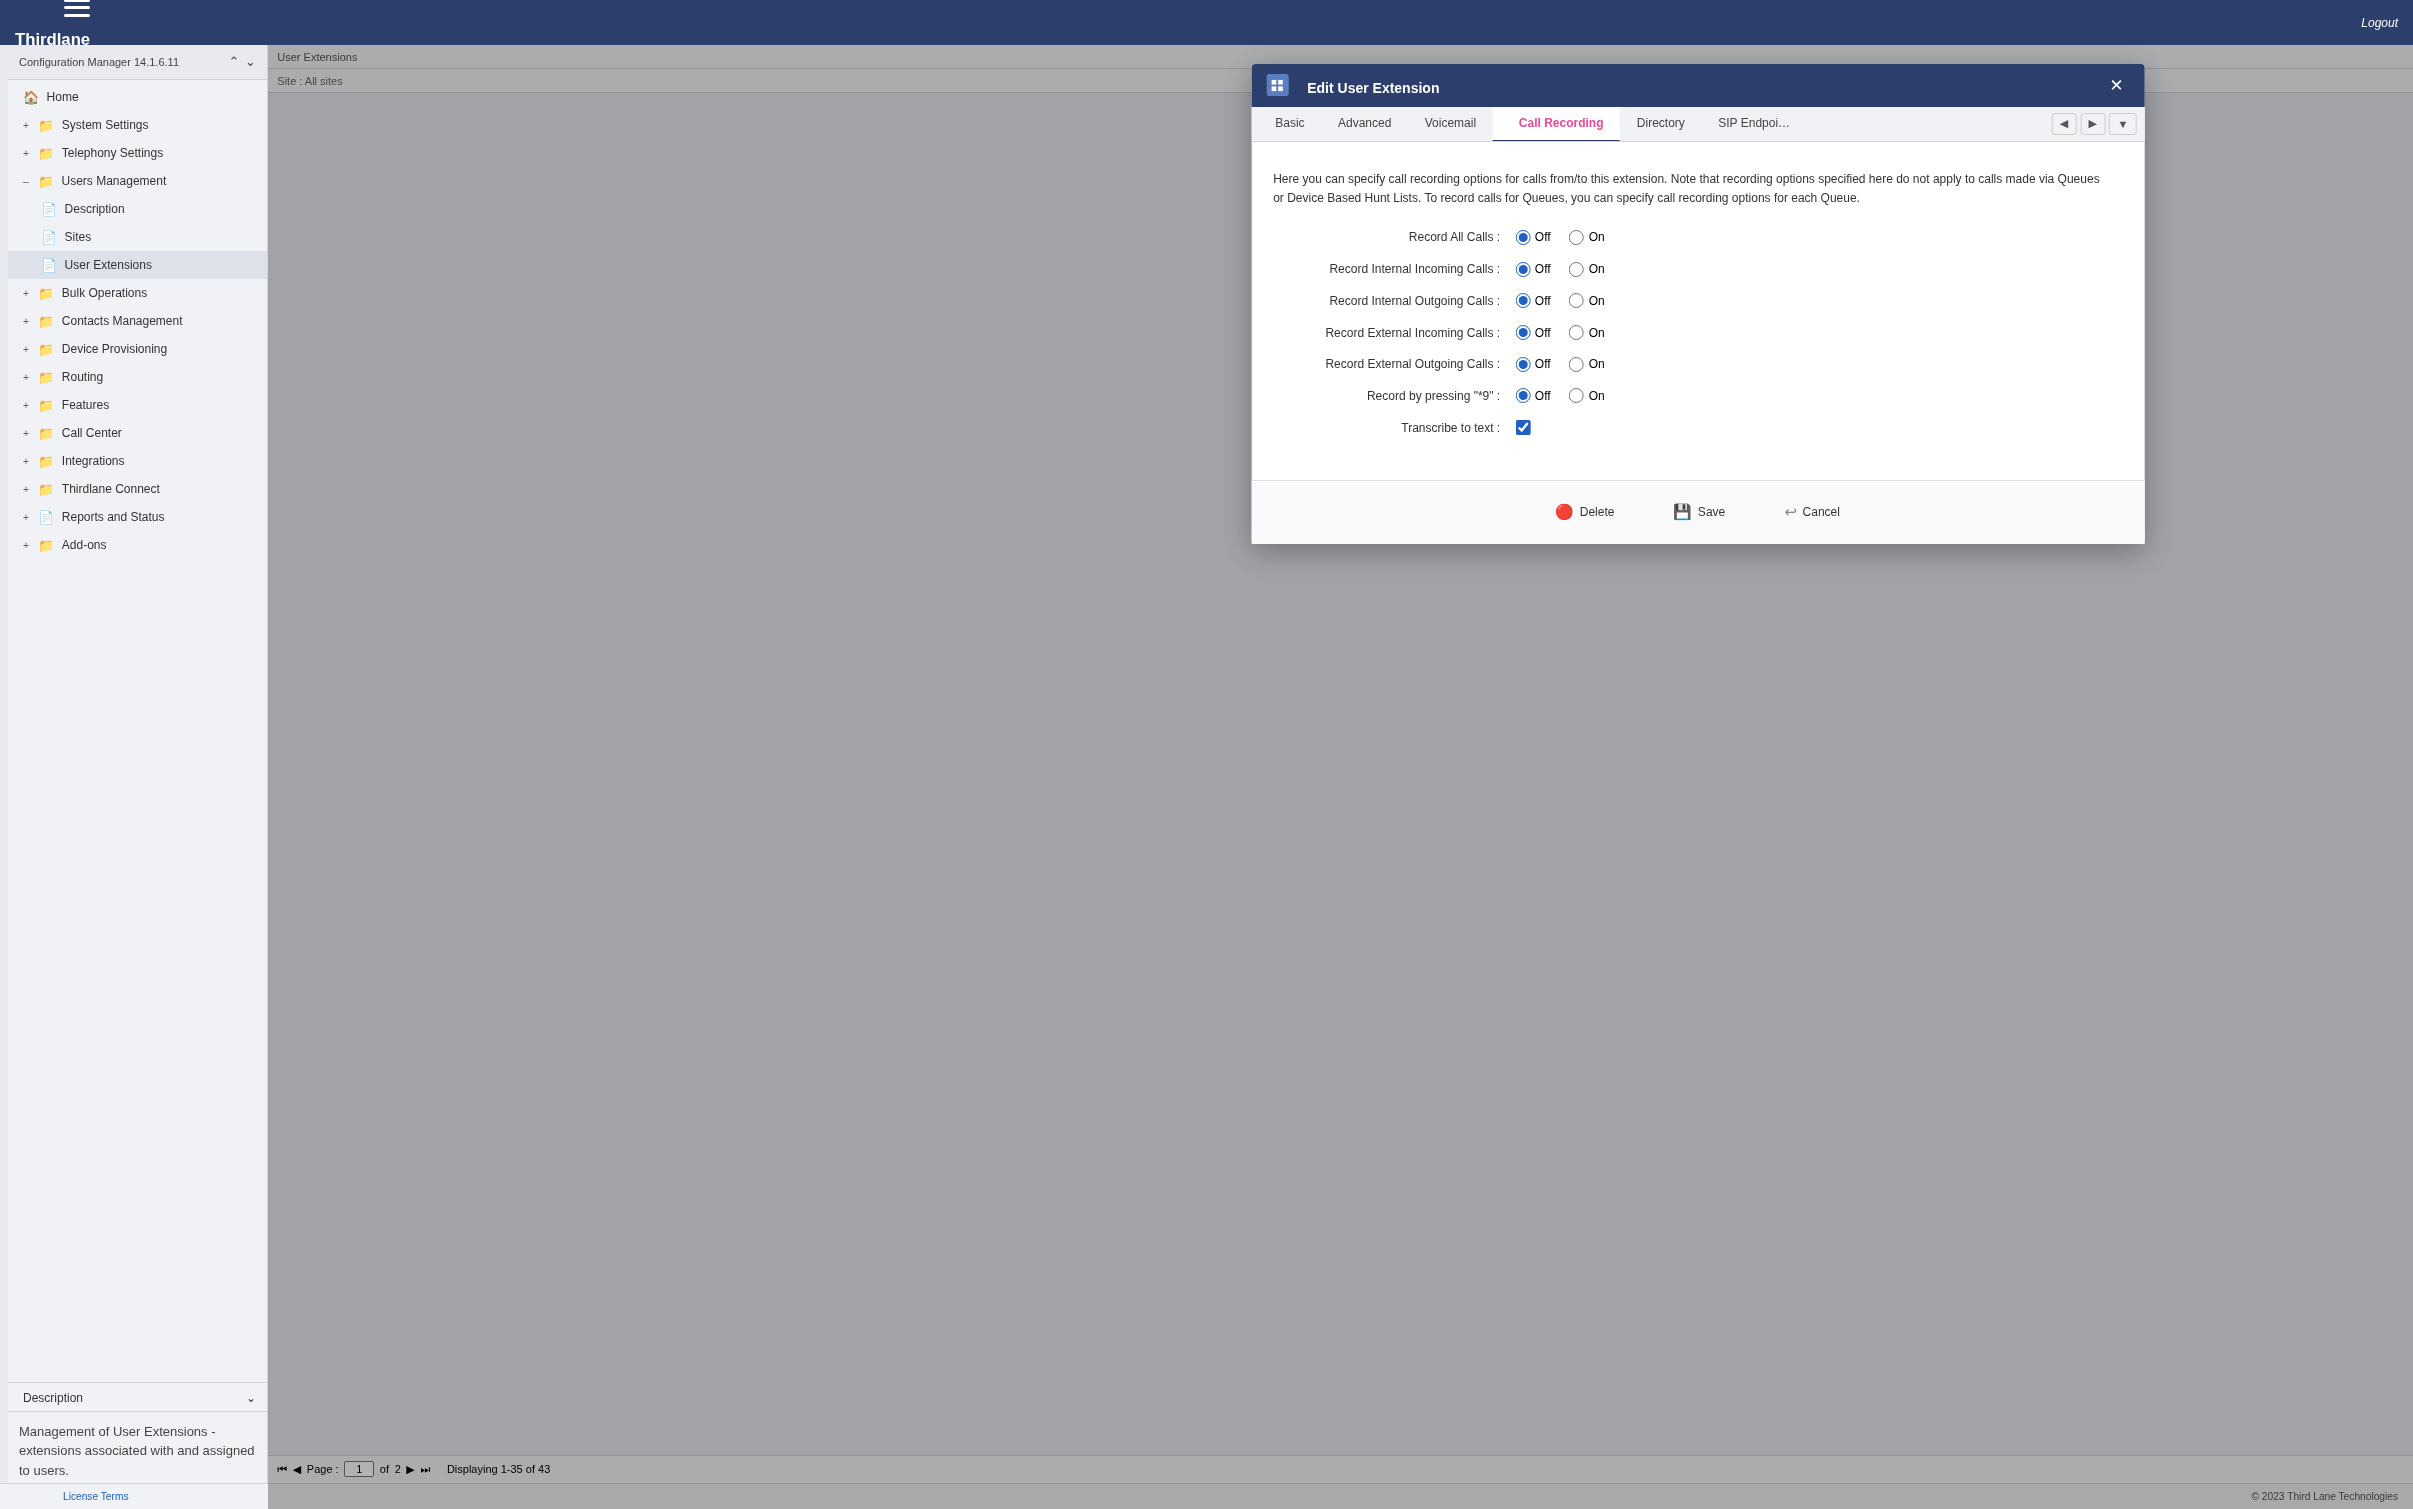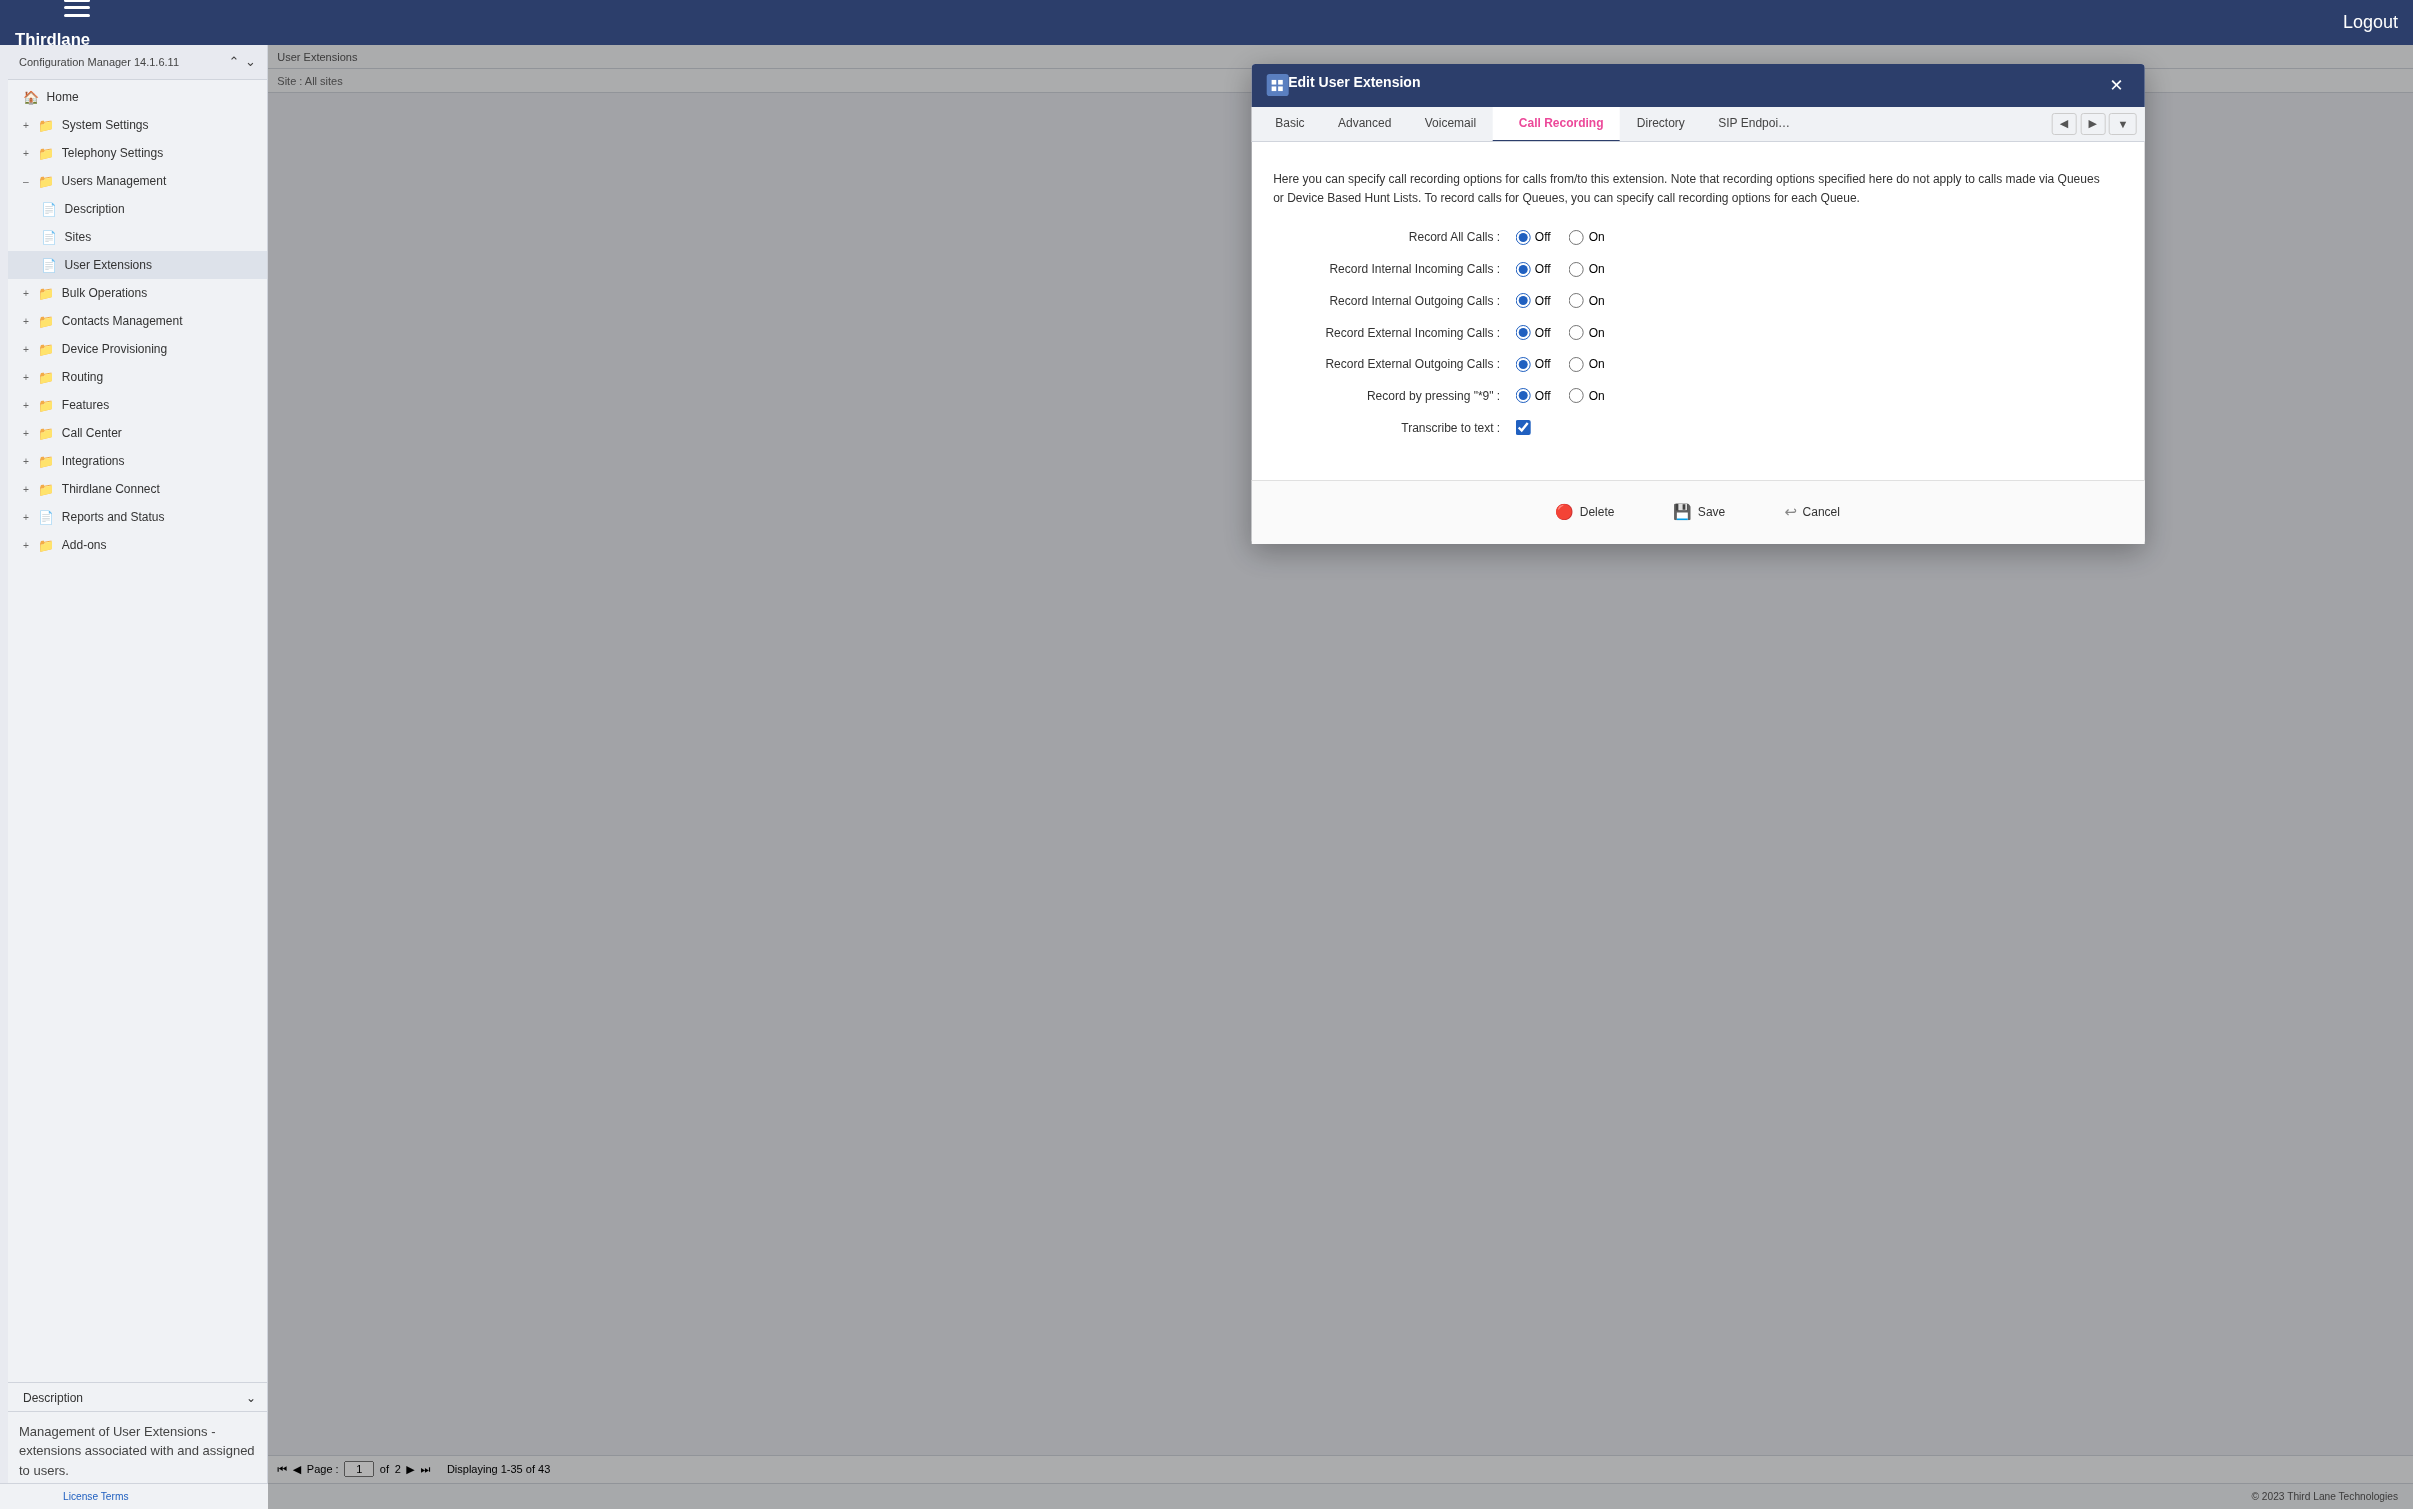--- a/index.html
+++ b/index.html
@@ -12,21 +12,21 @@
       display: flex;
       align-items: center;
       justify-content: space-between;
       padding: 0 15px;
       height: 45px;
     }
     .top-bar-left { display: flex; align-items: flex-end; gap: 9.3px; flex-direction: column; }
     .hamburger { width: 26px; height: 26px; display: flex; flex-direction: column; justify-content: center; gap: 4.6px; cursor: pointer; }
     .hamburger span { display: block; height: 2.8px; background: white; border-radius: 1.9px; }
     .top-bar-title { font-size: 16.7px; font-weight: 600; }
-    .logout-btn { color: white; text-decoration: none; font-size: 18px; cursor: pointer; }
+    .logout-btn { color: white; text-decoration: none; font-size: 12px; cursor: pointer; font-style: italic; }
 
     
     .main-layout { display: flex; height: calc(100vh - 45px); margin-left: 8px; }
 
     
     .sidebar {
       width: 260px;
       background: #f0f2f5;
       border-right: 0.9px solid #d0d4dc;
       display: flex;
@@ -112,21 +112,21 @@
     }
     .modal-header {
       background: #2c3e6b;
       color: white;
       display: flex;
       align-items: center;
       justify-content: space-between;
       padding: 9.3px 15px;
       border-radius: 3.7px 3.7px 0 0;
     }
-    .modal-header-left { display: flex; align-items: flex-start; gap: 0; }
+    .modal-header-left { display: flex; align-items: flex-end; gap: 19px; }
     .modal-header-icon {
       width: 22px; height: 22px;
       background: #5a7fc0;
       border-radius: 2.8px;
       display: flex; align-items: center; justify-content: center;
       font-size: 12px; color: white;
     }
     .modal-title { font-size: 14px; font-weight: 600; }
     .modal-close {
       cursor: pointer;

